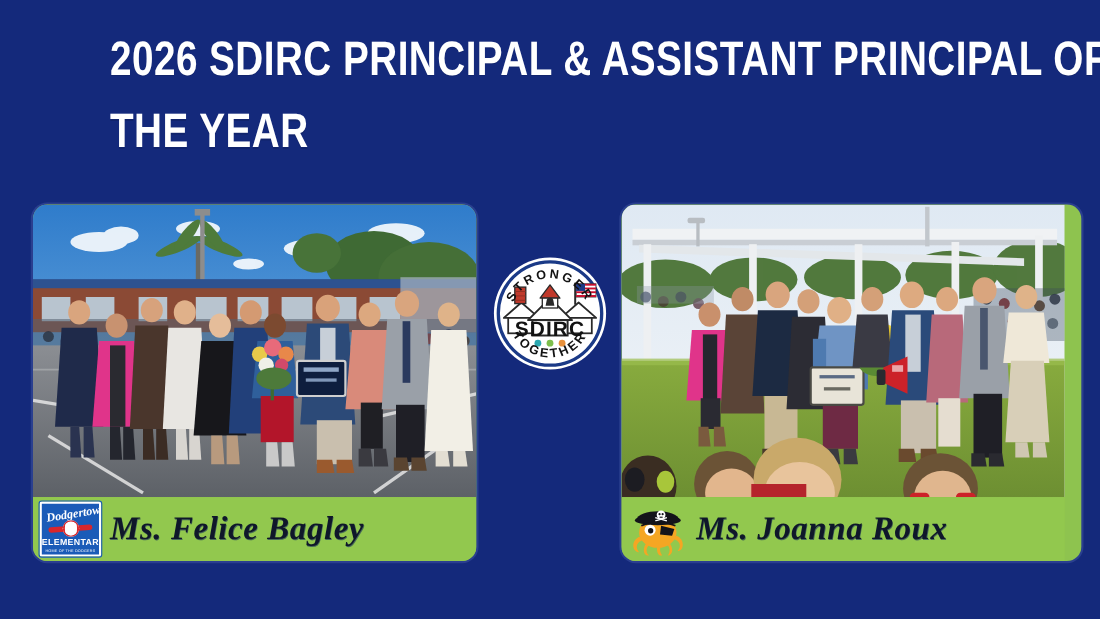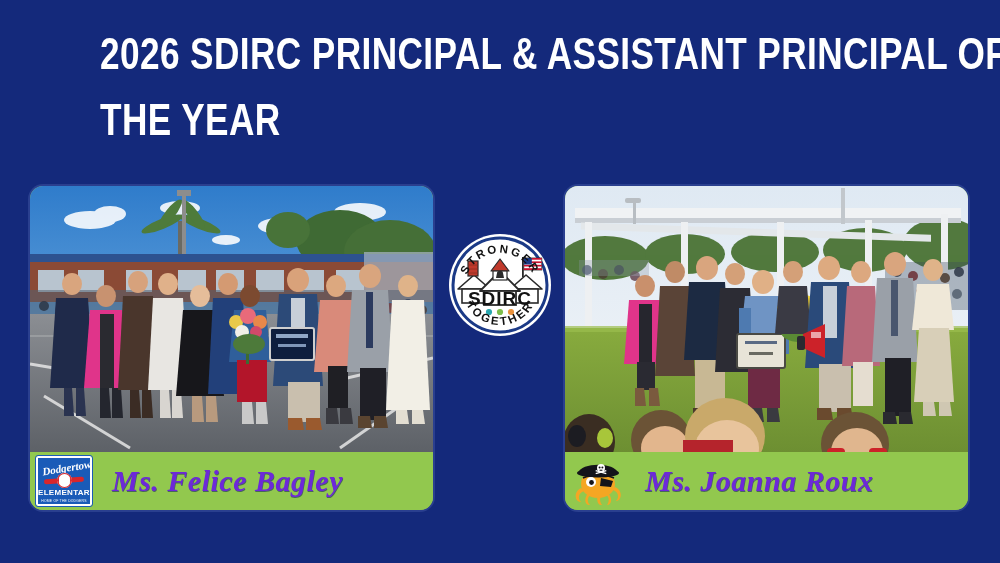--- a/index.html
+++ b/index.html
@@ -41,21 +41,21 @@
     position: absolute;
     top: 186px;
     width: 403px;
     height: 324px;
     border-radius: 13px;
     overflow: hidden;
     background: #8ec34f;
     box-shadow: 0 0 0 2px #2a3f8f;
   }
   .card.left  { left: 30px; }
-  .card.right { left: 565px; }
+  .card.right { left: 565px; padding-left: 15px; }
 
   .photo {
     position: absolute;
     left: 0; top: 0;
     width: 403px;
     height: 266px;
     overflow: hidden;
   }
 
   
@@ -68,23 +68,23 @@
     display: flex;
     align-items: center;
     padding-left: 6px;
     box-sizing: border-box;
   }
   .banner-name {
     font-family: "Liberation Serif", serif;
     font-style: italic;
     font-weight: 700;
     font-size: 30px;
-    color: #6d28d9;
+    color: #0f172a;
     letter-spacing: 0.5px;
-    margin-left: 20px;
+    margin-left: 8px;
     white-space: nowrap;
     text-shadow: 0.5px 0.5px 0 rgba(21,42,94,0.6);
   }
 
   
   .dodger-logo {
     position: relative;
     width: 52px; height: 46px;
     background: #1a5bb8;
     border: 2px solid #ffffff;

